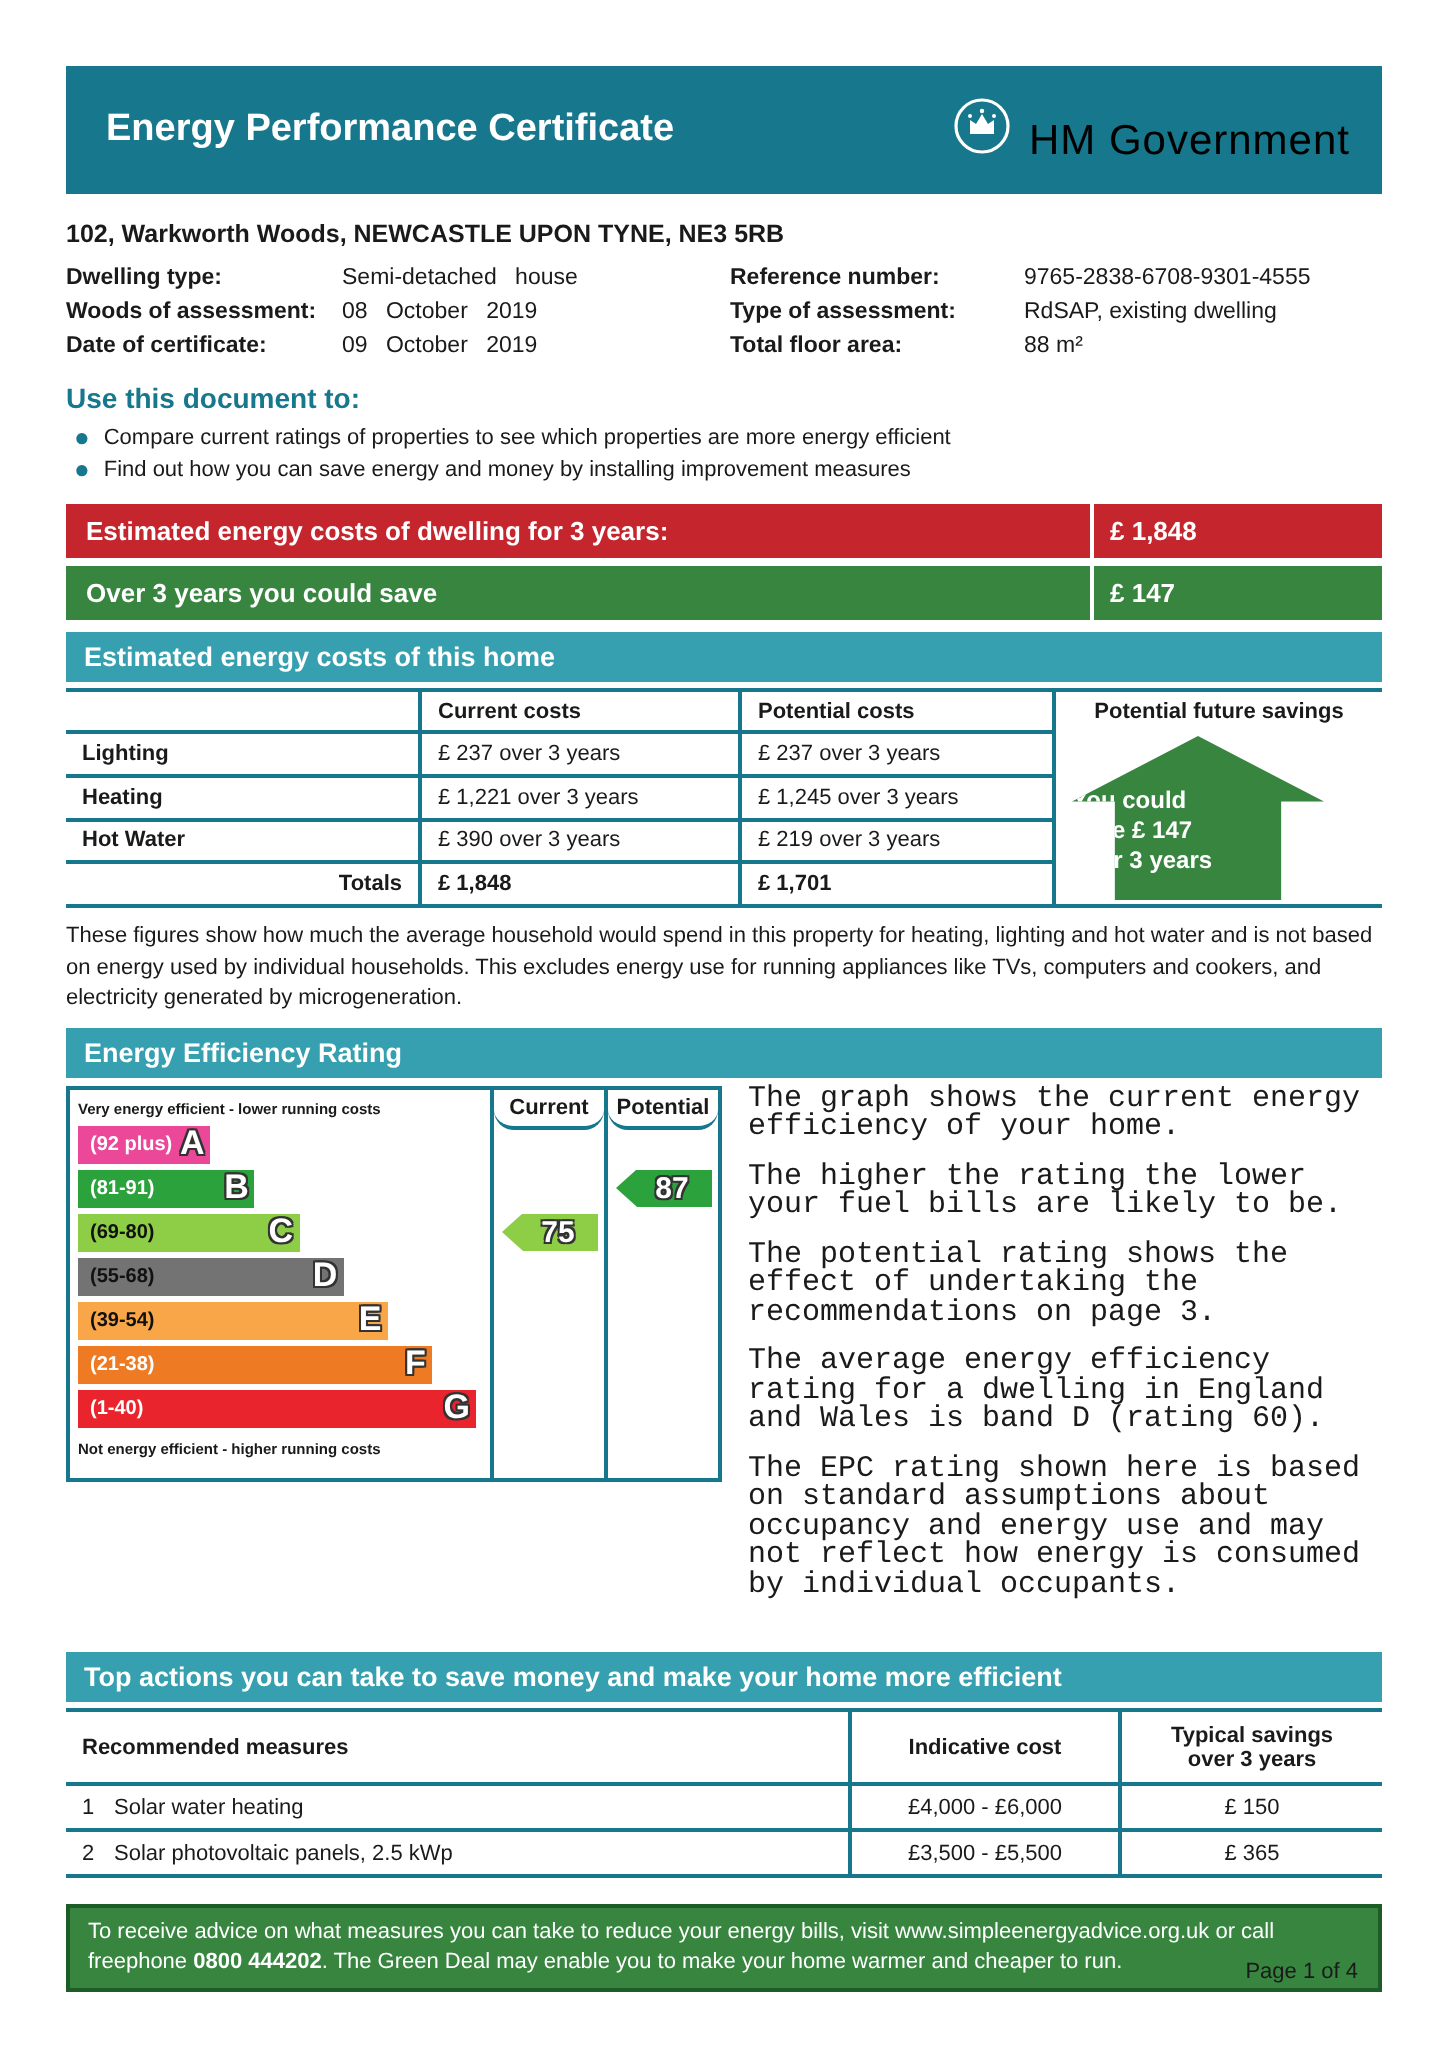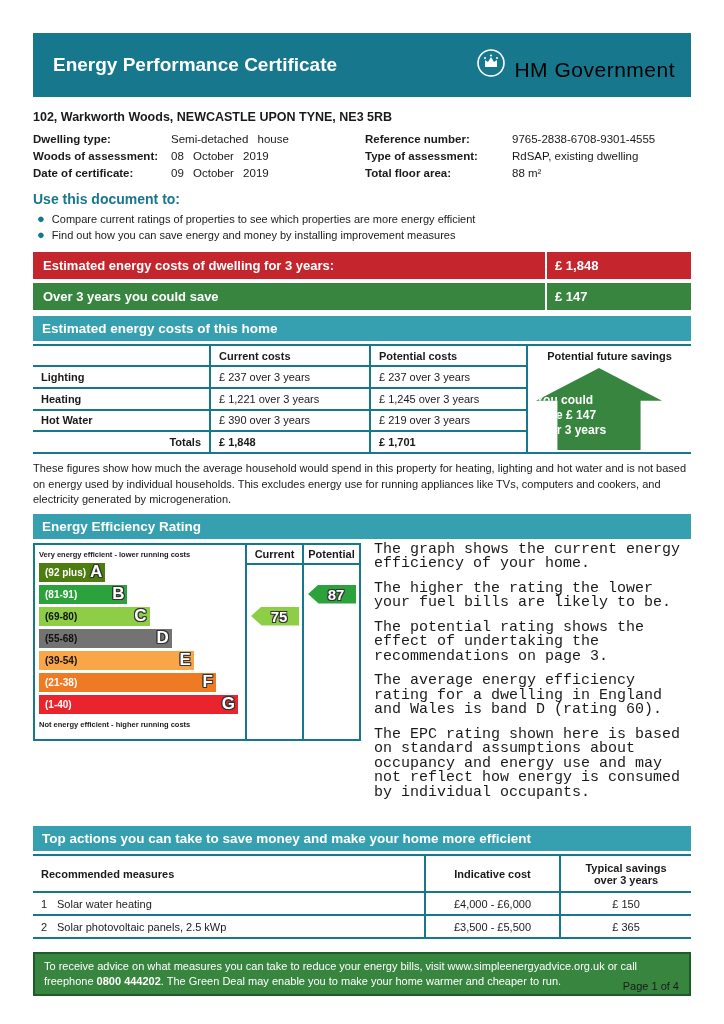--- a/index.html
+++ b/index.html
@@ -72,21 +72,21 @@
   .eer-chart{width:328px;height:198px;border:2px solid var(--teal-dark);display:flex;flex-shrink:0;}
   .bands-area{flex:1;padding:4px 5px 2px 4px;display:flex;flex-direction:column;}
   .scale-label{font-size:7.5px;font-weight:bold;height:12px;line-height:12px;margin-bottom:2px;}
   .scale-label.bottom{margin-top:2px;margin-bottom:0;}
   .band-bar{height:19px;margin-bottom:3px;display:flex;align-items:center;padding:0 3px 0 6px;}
   .band-range{font-size:10px;font-weight:bold;color:#fff;}
   .band-range.dark{color:#111;}
   .band-letter{margin-left:auto;font-size:17px;font-weight:bold;color:#fff;
     text-shadow:-1px -1px 0 #333,1px -1px 0 #333,-1px 1px 0 #333,1px 1px 0 #333,0 -1px 0 #333,0 1px 0 #333,-1px 0 0 #333,1px 0 0 #333;}
   .rating-col{width:57px;border-left:2px solid var(--teal-dark);display:flex;flex-direction:column;}
-  .rating-col-header{height:20px;border-bottom:2px solid var(--teal-dark);font-size:11px;font-weight:bold;text-align:center;line-height:19px;}
+  .rating-col-header{height:20px;border-bottom:2px solid var(--teal-dark);font-size:11px;font-weight:bold;text-align:center;line-height:19px;border-radius:10px;}
   .rating-col-body{position:relative;flex:1;}
   .rating-arrow{position:absolute;right:3px;width:48px;height:19px;
     clip-path:polygon(0 50%,22% 0,100% 0,100% 100%,22% 100%);
     display:flex;align-items:center;justify-content:center;padding-left:8px;
     color:#fff;font-size:15px;font-weight:bold;
     text-shadow:-1px -1px 0 #333,1px -1px 0 #333,-1px 1px 0 #333,1px 1px 0 #333;}
   .arrow-current{top:42px;}
   .arrow-potential{top:20px;}
   .eer-text{flex:1;padding-left:13px;font-size:15px;line-height:14.5px;font-family:Liberation Mono, monospace;}
   .eer-text p{margin-bottom:10px;}
@@ -233,21 +233,21 @@
 
     <div class="disclaimer">These figures show how much the average household would spend in this property for heating, lighting and hot water and is not based on energy used by individual households. This excludes energy use for running appliances like TVs, computers and cookers, and electricity generated by microgeneration.</div>
 
     <div class="section-banner">Energy Efficiency Rating</div>
 
     <div class="eer-wrap">
       <div class="eer-chart">
         <div class="bands-area">
           <div class="scale-label">Very energy efficient - lower running costs</div>
 
-          <div class="band-bar" style="background: #4d7c0f; width: 33%;">
+          <div class="band-bar" style="background: #ec4899; width: 33%;">
             <span class="band-range">(92 plus)</span>
             <span class="band-letter">A</span>
           </div>
           <div class="band-bar" style="background: rgb(44, 162, 60); width: 44%;">
             <span class="band-range">(81-91)</span>
             <span class="band-letter">B</span>
           </div>
           <div class="band-bar" style="background: rgb(141, 206, 70); width: 55%;">
             <span class="band-range dark">(69-80)</span>
             <span class="band-letter">C</span>

